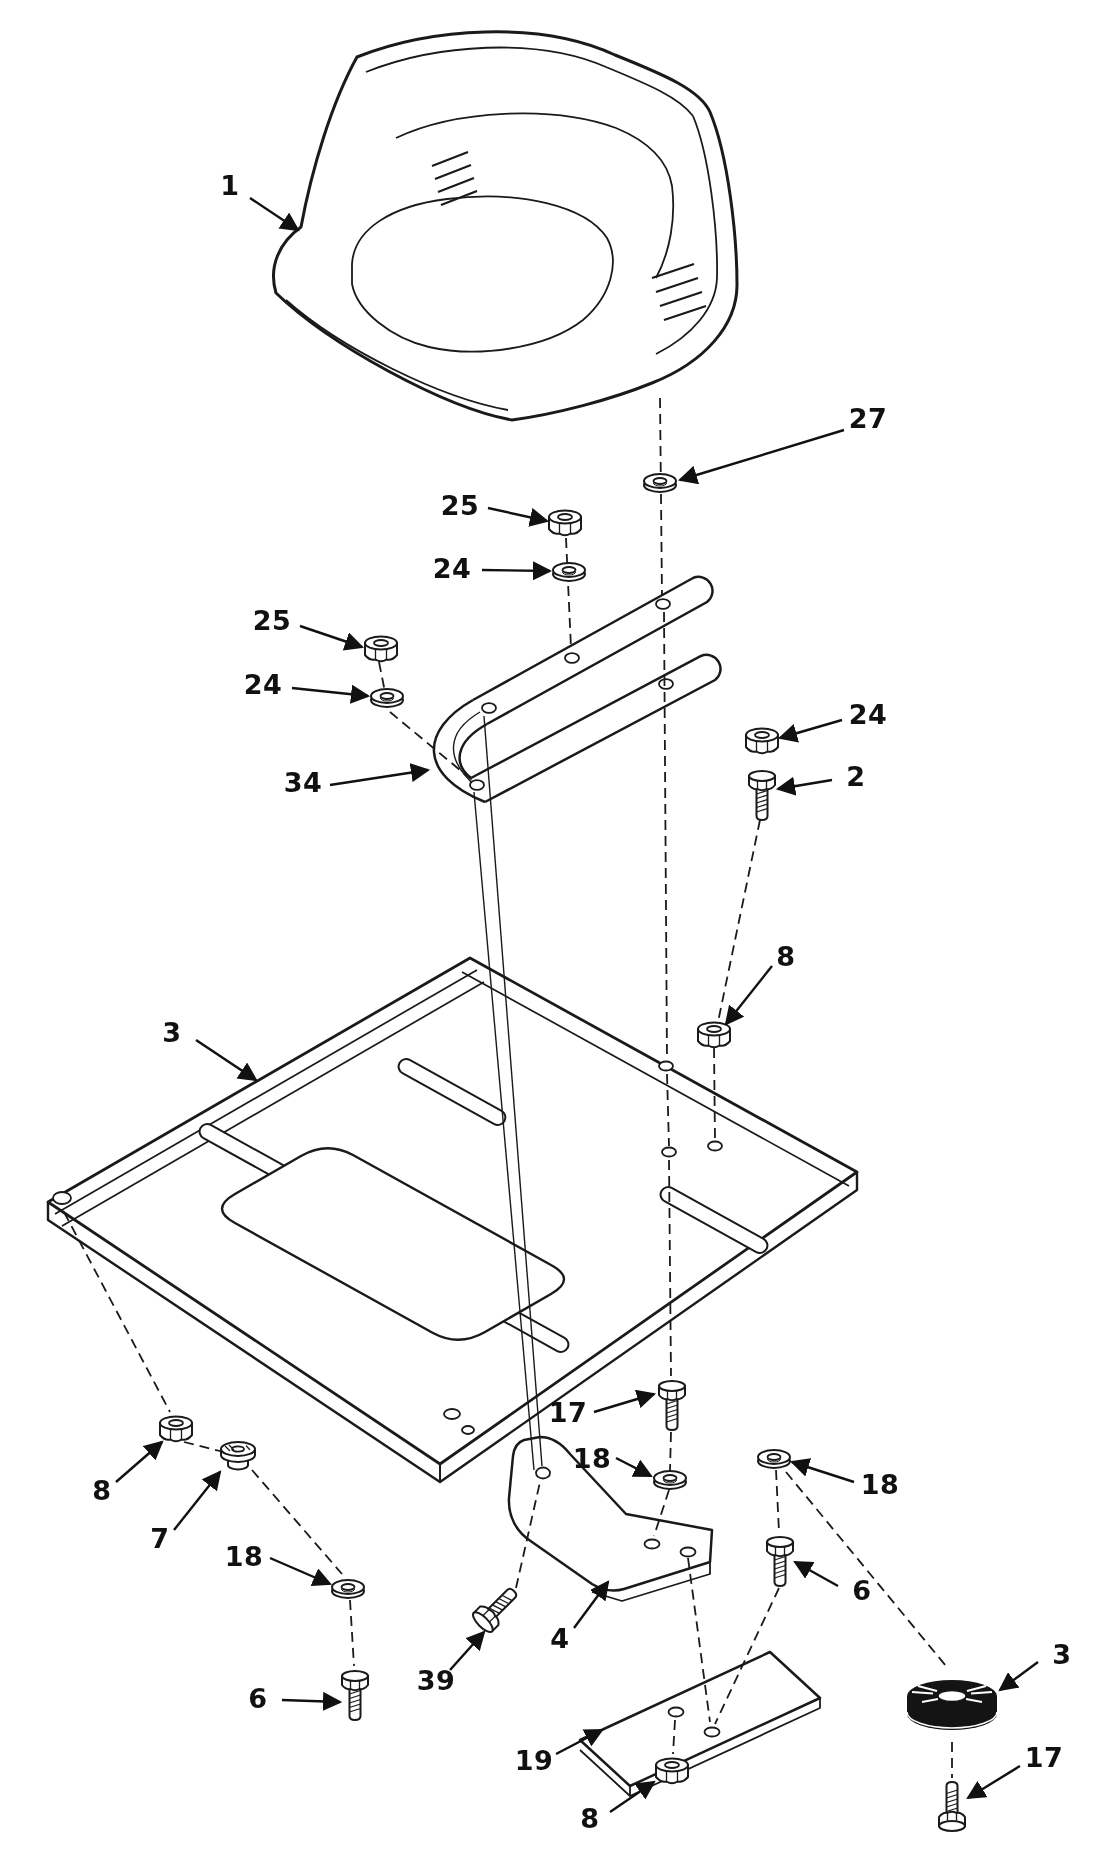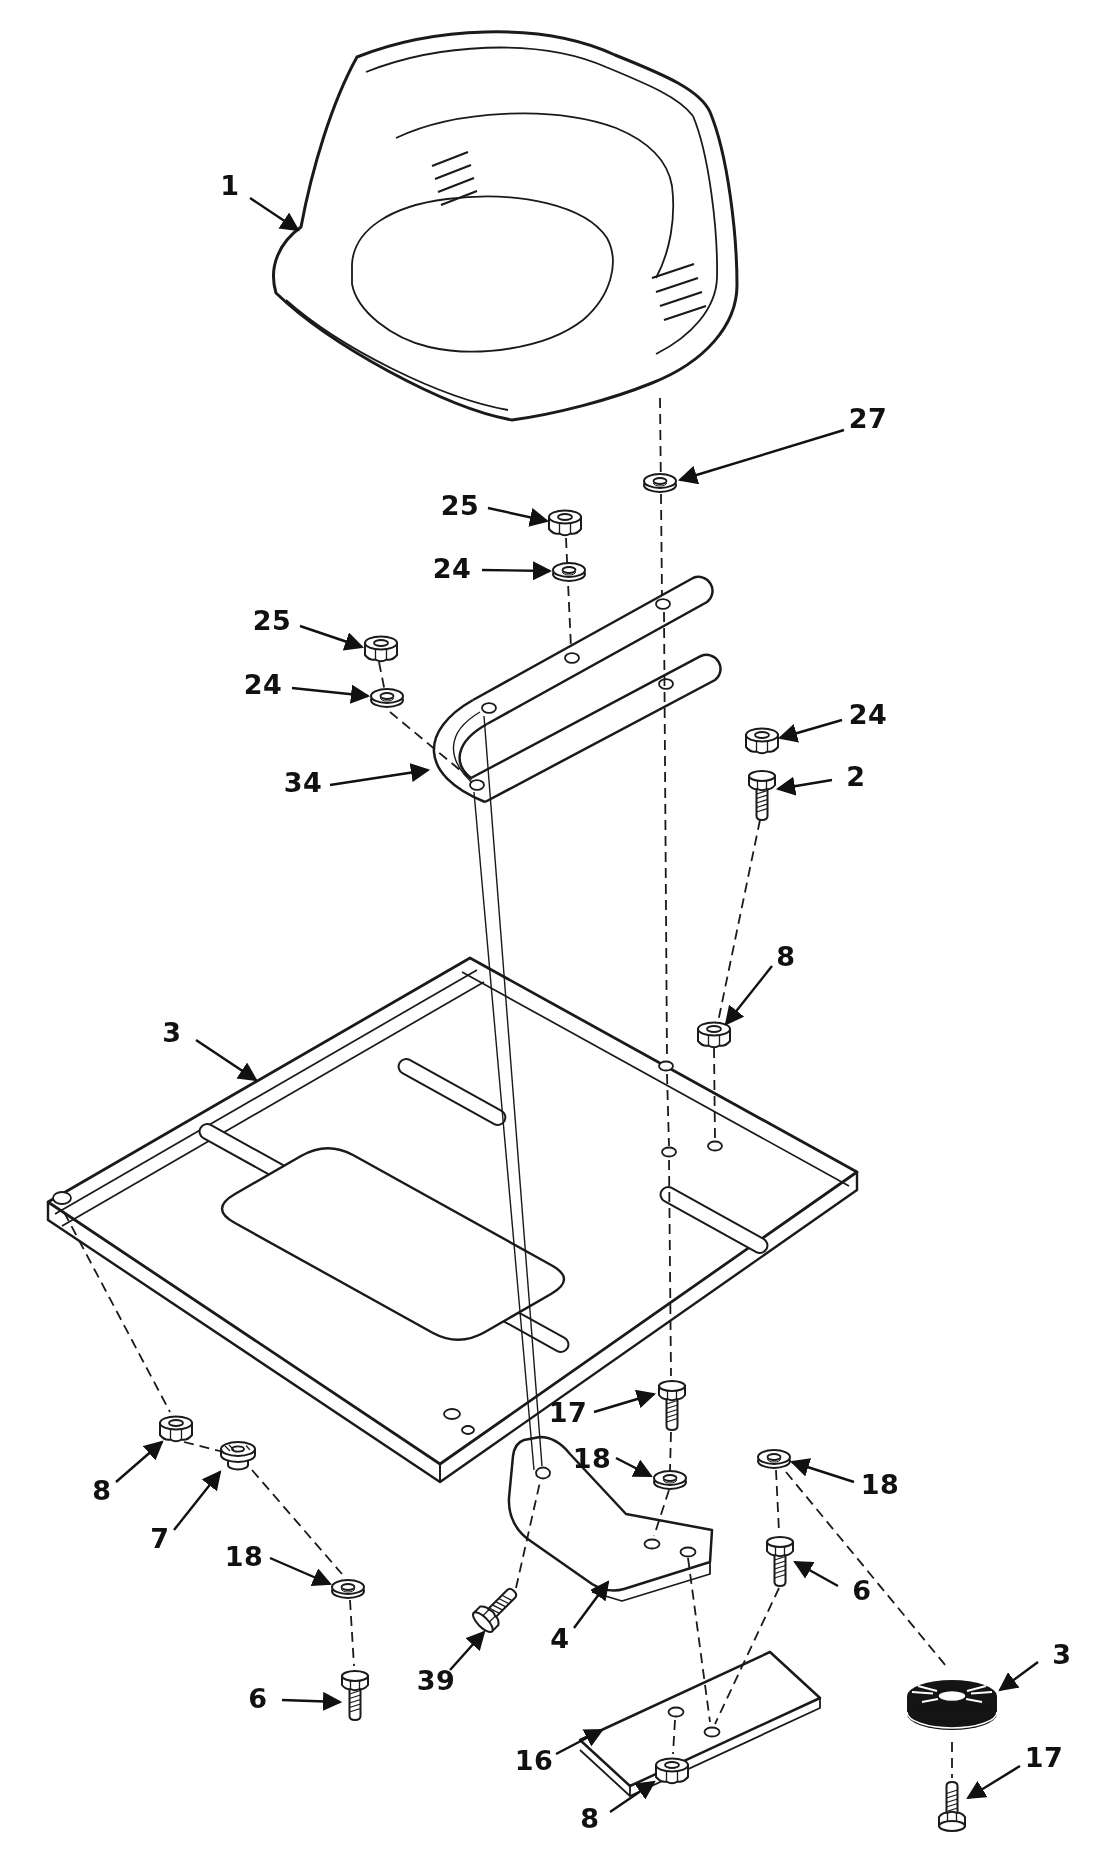--- a/index.html
+++ b/index.html
@@ -239,17 +239,17 @@
 <div class="part-label" style="left:592px;top:1458px">18</div>
 <div class="part-label" style="left:880px;top:1484px">18</div>
 <div class="part-label" style="left:102px;top:1490px">8</div>
 <div class="part-label" style="left:160px;top:1538px">7</div>
 <div class="part-label" style="left:244px;top:1556px">18</div>
 <div class="part-label" style="left:862px;top:1590px">6</div>
 <div class="part-label" style="left:560px;top:1638px">4</div>
 <div class="part-label" style="left:436px;top:1680px">39</div>
 <div class="part-label" style="left:258px;top:1698px">6</div>
 <div class="part-label" style="left:1062px;top:1654px">3</div>
-<div class="part-label" style="left:534px;top:1760px">16</div>
+<div class="part-label" style="left:534px;top:1760px">19</div>
 <div class="part-label" style="left:1044px;top:1757px">17</div>
 <div class="part-label" style="left:590px;top:1818px">8</div>
 
 </div>
 
 </body></html>

